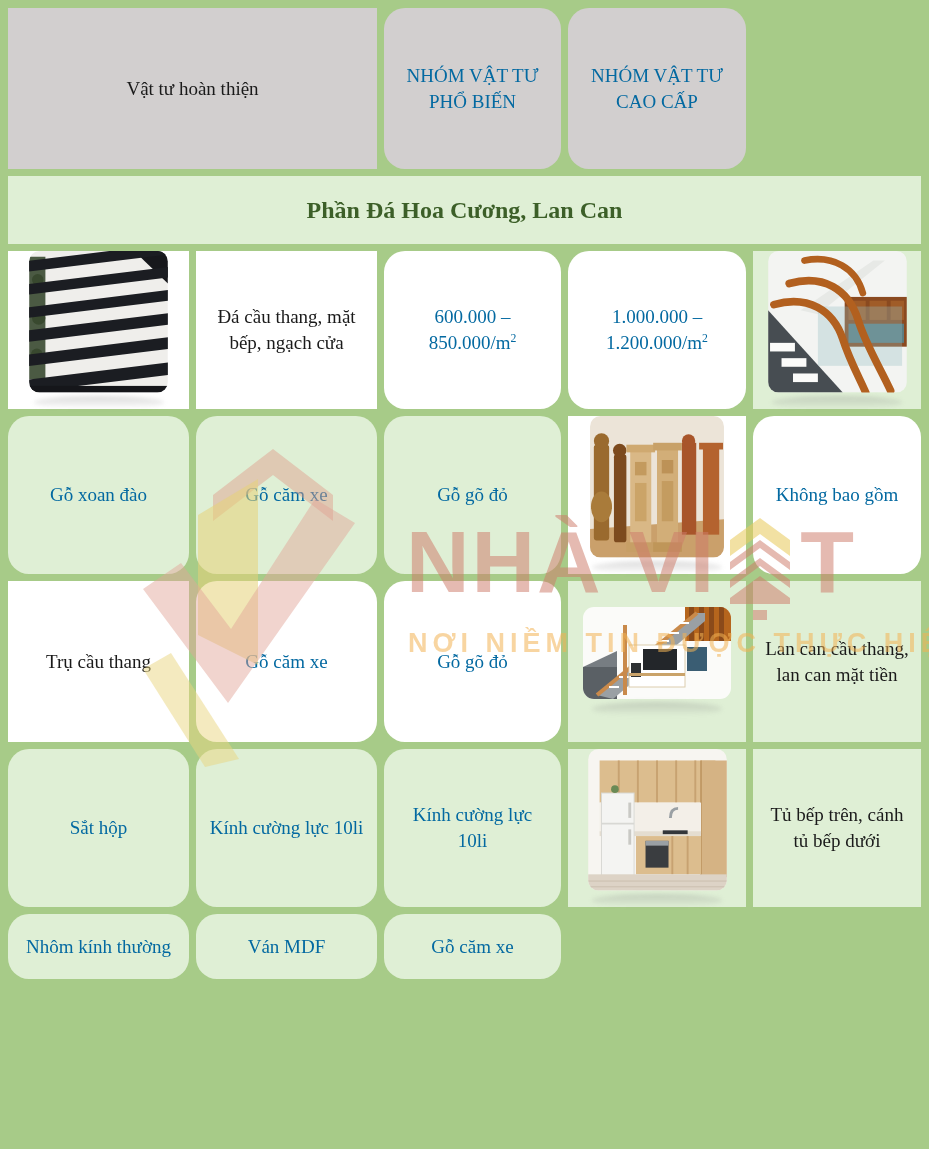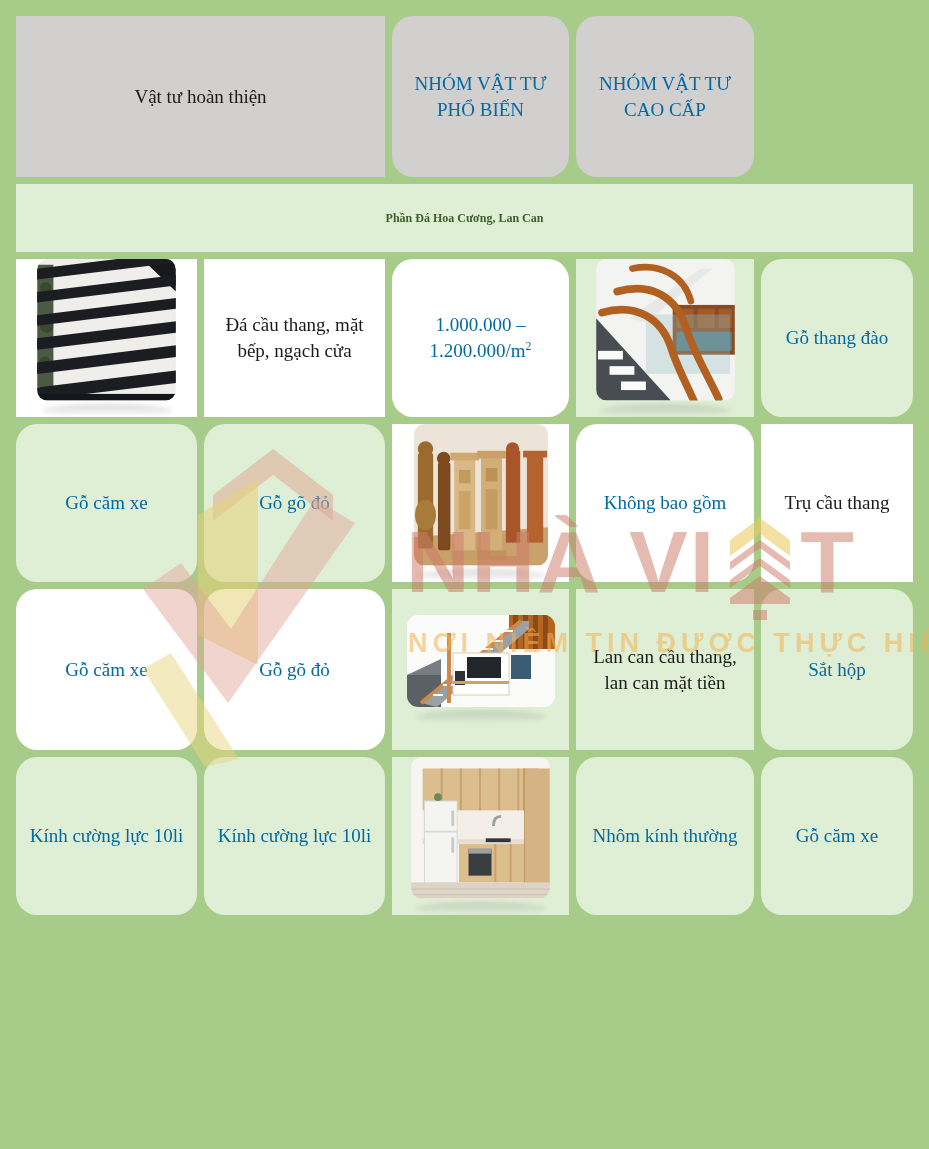--- a/index.html
+++ b/index.html
@@ -1,39 +1,39 @@
 <!DOCTYPE html>
 <html><head>
 <meta charset="utf-8">
 <style>
   html,body{margin:0;padding:0;background:#fff;}
   .price-table{
     position:relative;
     width:929px;height:1149px;
     box-sizing:border-box;
     background:#a7cb88;
-    padding:16px;
+    padding:8px;
     display:grid;
     grid-template-columns:181px 181px 177px 178px 1fr;
     grid-template-rows:161px 68px 158px 158px 161px 158px 65px 1fr;
     gap:7px;
     font-family:"Liberation Serif","DejaVu Serif",serif;
   }
   .cell{
     display:flex;flex-direction:column;align-items:center;justify-content:center;
     text-align:center;background:#fff;
     font-size:19px;line-height:1.35;color:#1a1a1a;
     padding:0 12px;box-sizing:border-box;
   }
   .cell.gray{background:#d2cfcf;}
   .cell.greenbg{background:#dfefd5;}
   .cell.span2{grid-column:1 / 3;}
   .cell.spanall{grid-column:1 / 6;}
   .dkgreen{color:#0369a1;border-radius:21px;}
-  .sec-title{font-weight:bold;font-size:12px;color:#3c5f28;}
+  .sec-title{font-weight:bold;font-size:24px;color:#3c5f28;}
   sup{font-size:0.62em;line-height:0;}
   .photo-cell{padding:0 4px;}
   .photo{border-radius:11px;display:block;}
   .reflect{width:130px;height:14px;margin-top:3px;border-radius:50%;
     background:linear-gradient(rgba(130,130,130,.30),rgba(130,130,130,0));
     filter:blur(2px);}
   
   .wm{position:absolute;inset:0;pointer-events:none;z-index:9;overflow:hidden;margin-top:44px;}
   .wm-logo{position:absolute;left:143px;top:393px;}
   .wm-brand{
@@ -94,20 +94,23 @@
         </g>
         <rect x="0" y="141" width="145" height="7" fill="#15161a"></rect>
       </g>
     </svg>
     <div class="reflect"></div>
   </div>
   <div class="cell">
     <span>Đá cầu thang, mặt bếp, ngạch cửa</span>
   </div>
   <div class="cell dkgreen">
+    <span><span>600.000 – 850.000/m</span><sup>2</sup></span>
+  </div>
+  <div class="cell dkgreen">
     <span><span>1.000.000 – 1.200.000/m</span><sup>2</sup></span>
   </div>
 
   <div class="cell greenbg photo-cell">
     <svg class="photo" width="145" height="148" viewBox="0 0 145 148">
       <defs>
           <clipPath id="c2">
             <rect width="145" height="148" rx="11"></rect>
           </clipPath>
         </defs>
@@ -125,21 +128,21 @@
         <polygon points="34,62 110,10 122,10 52,66" fill="#e7e9e6"></polygon>
         <rect x="52" y="58" width="88" height="62" fill="rgba(150,190,195,0.33)"></rect>
         <path d="M38,10 C68,4 92,18 99,44" fill="none" stroke="#b2601f" stroke-width="7" stroke-linecap="round"></path>
         <path d="M22,34 C58,24 84,40 94,72 C102,98 118,124 128,146" fill="none" stroke="#b2601f" stroke-width="8" stroke-linecap="round"></path>
         <path d="M6,56 C42,46 68,62 78,92 C85,114 96,134 102,148" fill="none" stroke="#b2601f" stroke-width="8" stroke-linecap="round"></path>
       </g>
     </svg>
     <div class="reflect"></div>
   </div>
   <div class="cell greenbg dkgreen">
-    <span><span>Gỗ thang đào</span><sup></sup></span>
+    <span><span>Gỗ xoan đào</span><sup></sup></span>
   </div>
   <div class="cell greenbg dkgreen">
     <span><span>Gỗ căm xe</span><sup></sup></span>
   </div>
   <div class="cell greenbg dkgreen">
     <span><span>Gỗ gõ đỏ</span><sup></sup></span>
   </div>
 
   <div class="cell photo-cell">
     <svg class="photo" width="140" height="148" viewBox="0 0 140 148">
@@ -276,22 +279,28 @@
         <rect x="0" y="131" width="145" height="17" fill="#ddd3c6"></rect>
         <g stroke="#cbbfae" stroke-width="1">
             <line x1="0" y1="138" x2="145" y2="138"></line>
             <line x1="0" y1="144" x2="145" y2="144"></line>
           </g>
         <circle cx="28" cy="42" r="4" fill="#6a8a55"></circle>
       </g>
     </svg>
     <div class="reflect"></div>
   </div>
+  <div class="cell greenbg">
+    <span>Tủ bếp trên, cánh tủ bếp dưới</span>
+  </div>
   <div class="cell greenbg dkgreen">
     <span><span>Nhôm kính thường</span><sup></sup></span>
+  </div>
+  <div class="cell greenbg dkgreen">
+    <span><span>Ván MDF</span><sup></sup></span>
   </div>
   <div class="cell greenbg dkgreen">
     <span><span>Gỗ căm xe</span><sup></sup></span>
   </div>
 
   <div class="wm">
     <svg class="wm-logo" width="265" height="330" viewBox="0 0 265 330">
       <polygon points="70,58 130,12 190,58 190,84 130,38 70,84" fill="rgba(224,158,143,0.48)"></polygon>
       <polygon points="55,78 115,42 115,228 55,198" fill="rgba(230,210,120,0.55)"></polygon>
       <path d="M0,152 L85,266 L212,86 L172,62 L88,192 L38,126 Z" fill="rgba(226,165,152,0.48)"></path>

